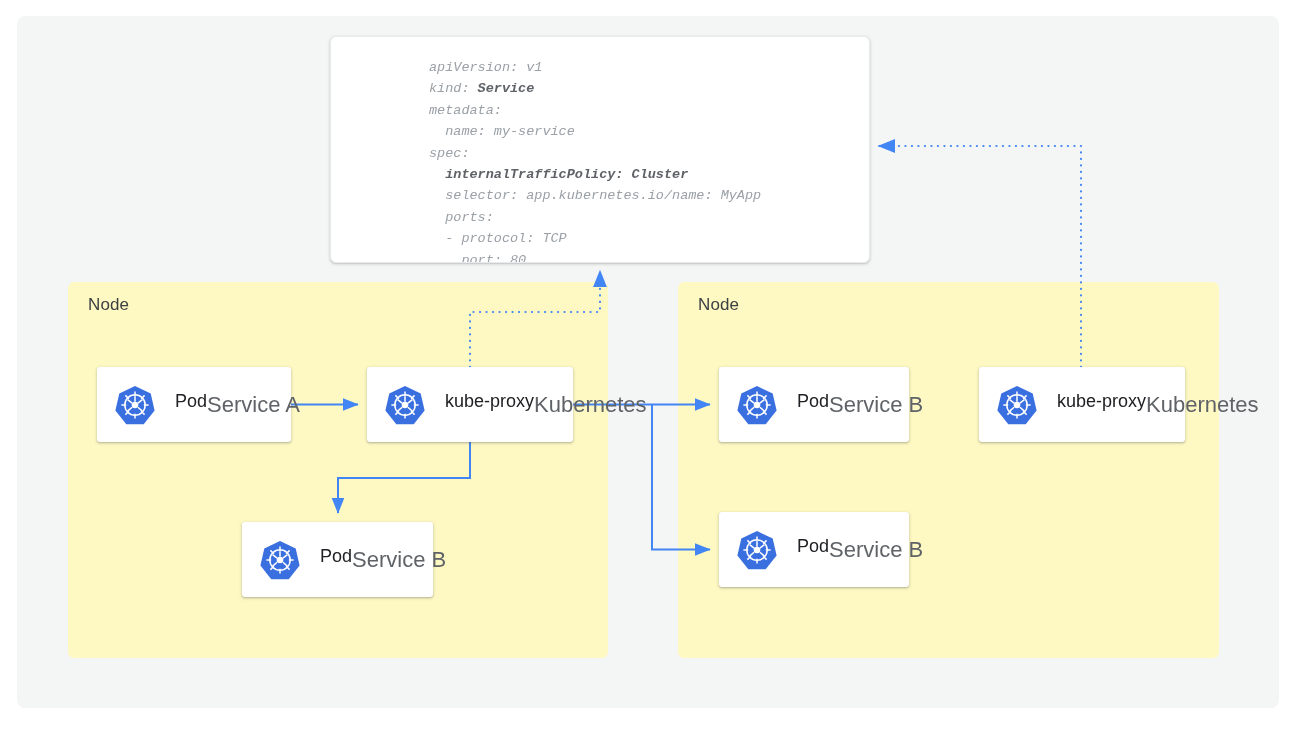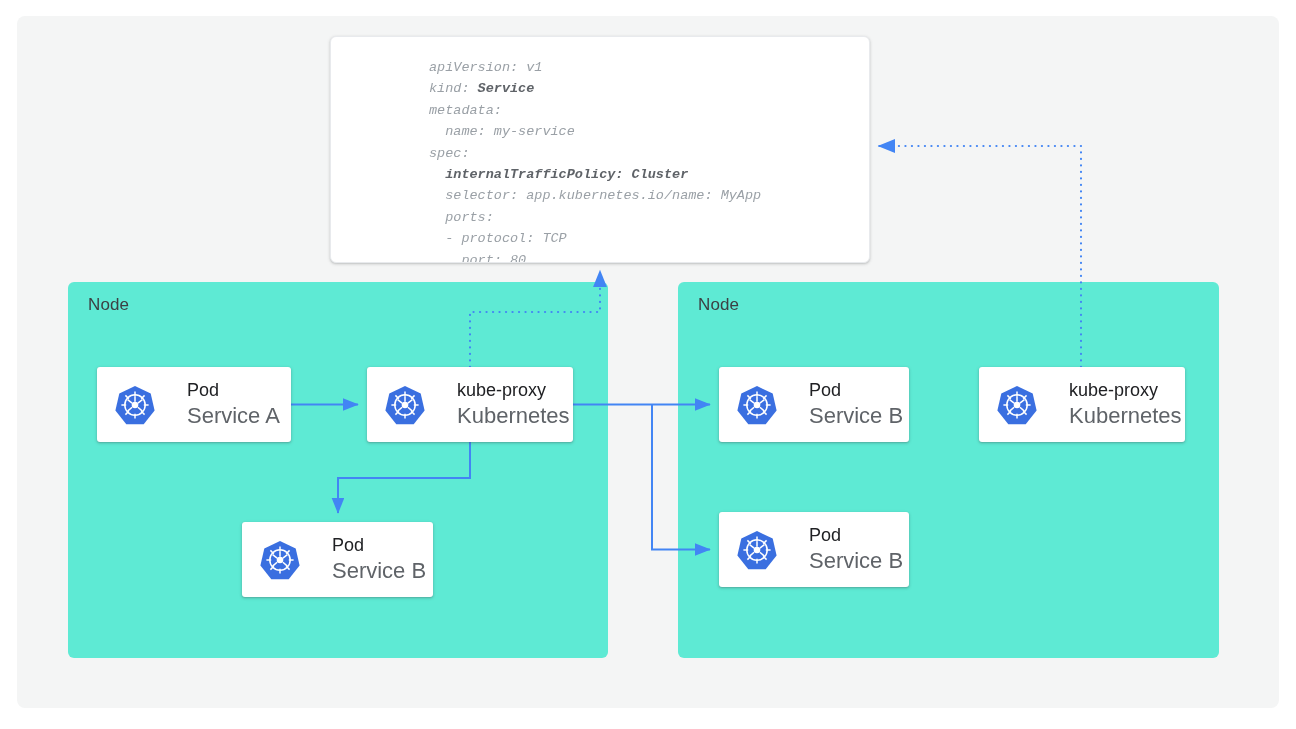--- a/index.html
+++ b/index.html
@@ -23,21 +23,21 @@
     top: 16px;
     width: 1262px;
     height: 692px;
     background: #f4f5f5;
     border-radius: 8px;
   }
 
   
   .node-box {
     position: absolute;
-    background: #5eead4;
+    background: #fef9c3;
     border-radius: 6px;
   }
   .node-label {
     position: absolute;
     left: 20px;
     top: 13px;
     font-size: 17px;
     color: #3c4043;
     letter-spacing: 0.1px;
     white-space: nowrap;
@@ -55,23 +55,22 @@
     align-items: center;
     box-sizing: border-box;
   }
   .card .k8s-icon {
     width: 44px;
     height: 44px;
     flex: 0 0 44px;
     margin-left: 16px;
   }
   .card .card-text {
-    margin-left: 30px;
+    margin-left: 18px;
     display: flex;
-    flex-direction: column;
     justify-content: center;
     line-height: 1.22;
   }
   .card .card-title {
     font-size: 18px;
     color: #202124;
     white-space: nowrap;
   }
   .card .card-sub {
     font-size: 22px;

